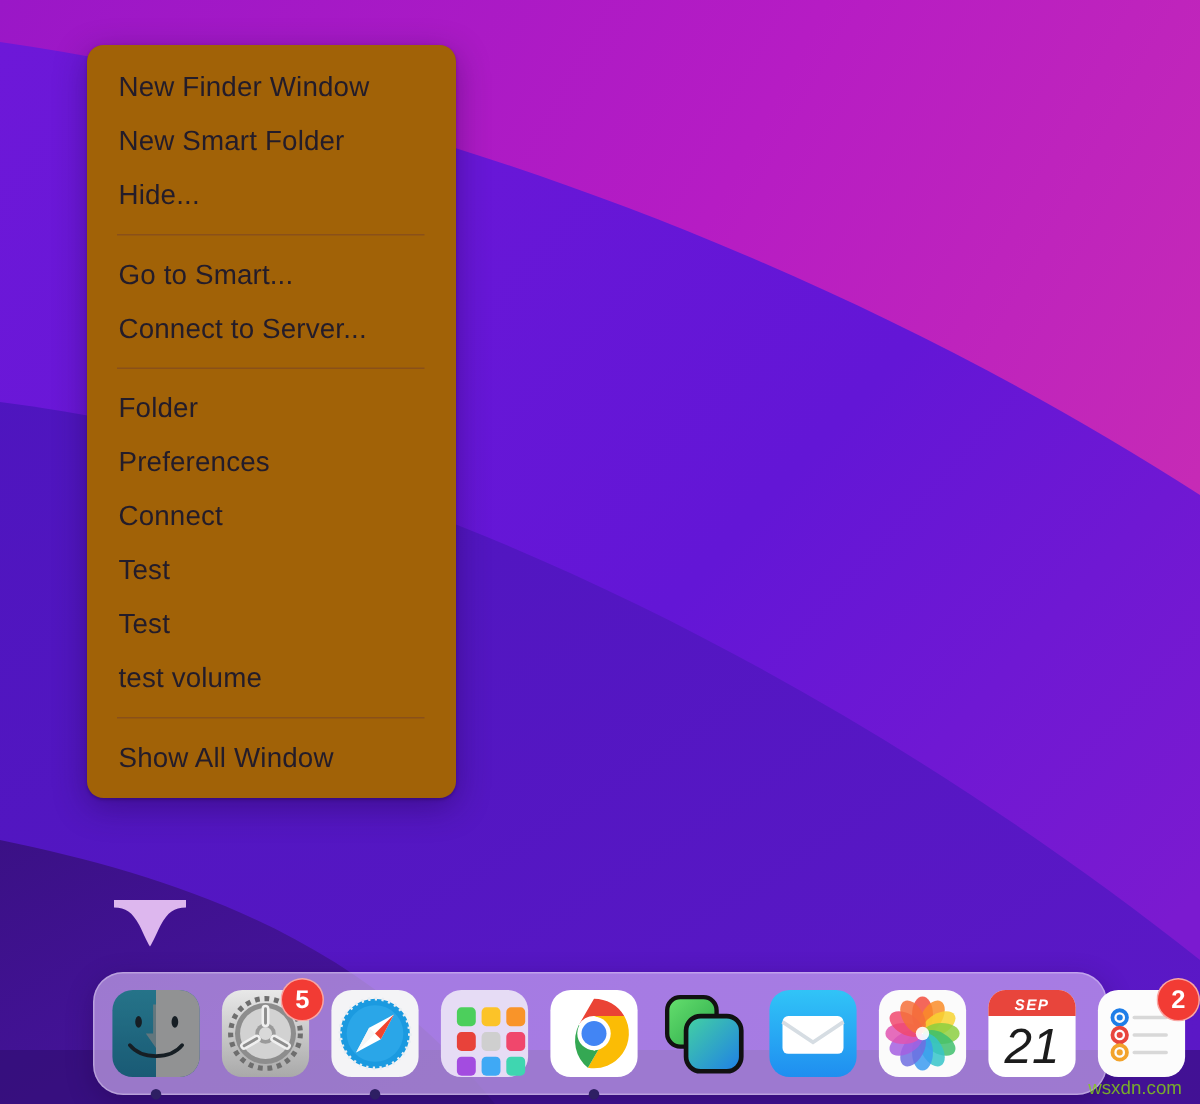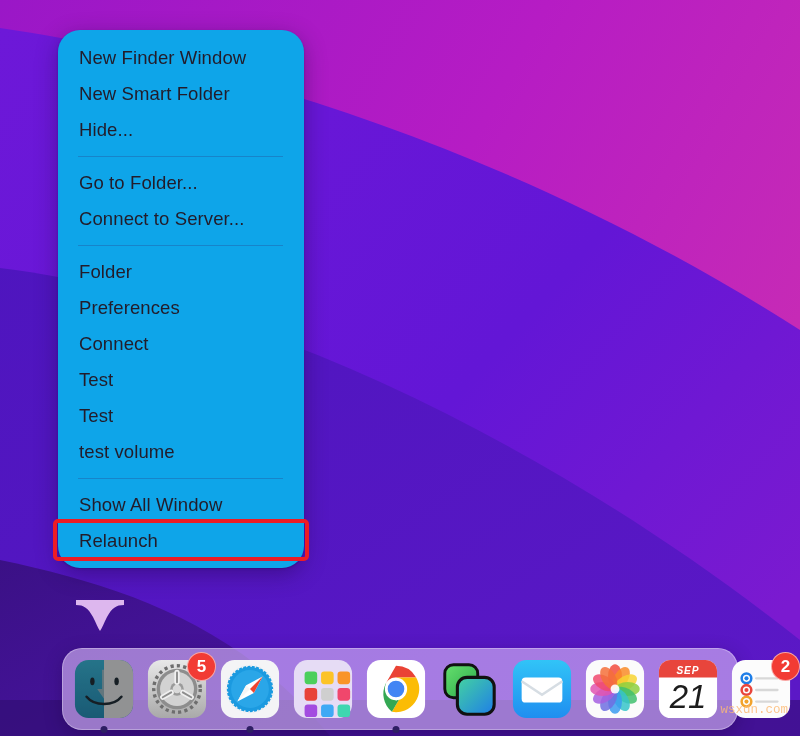--- a/index.html
+++ b/index.html
@@ -12,22 +12,22 @@
 
   
   #wallpaper { position:absolute; inset:0; z-index:0; }
   #wallpaper svg { display:block; width:800px; height:736px; }
 
   
   #context-menu {
     position:absolute;
     left:58px; top:30px;
     width:246px;
-    background:#0ea5e9;
-    border-radius:22px;
+    background:#a16207;
+    border-radius:11px;
     box-shadow:0 6px 22px rgba(30,0,60,.38), 0 1px 2px rgba(30,0,60,.3);
     padding:10px 0 9px 0;
     z-index:6;
   }
   .menu-item {
     height:36px;
     line-height:36px;
     padding:0 14px 0 21px;
     font-size:18.5px;
     color:#231c2a;
@@ -99,26 +99,26 @@
     font-weight:bold;
     display:flex; align-items:center; justify-content:center;
     border:1.5px solid rgba(255,255,255,.55);
     z-index:3;
   }
   #finder-dock-item .dock-icon { filter:brightness(.72) saturate(.9); }
 
   
   #watermark {
     position:absolute;
-    right:12px; bottom:19px;
+    right:12px; bottom:4px;
     font-size:12.5px;
-    color:#fdba74;
+    color:#84cc16;
     opacity:.82;
     z-index:9;
-    font-family:Liberation Mono, monospace;
+    font-family:Liberation Sans, sans-serif;
   }
 </style>
 </head>
 <body>
 
 <div id="wallpaper">
   <svg viewBox="0 0 800 736" xmlns="http://www.w3.org/2000/svg">
     <defs>
       <linearGradient id="gTop" x1="0" y1="0" x2="1" y2="0.5">
         <stop offset="0%" stop-color="#9a17c7"></stop>
@@ -145,32 +145,31 @@
     <path d="M0,560 C120,585 240,625 330,736 L0,736 Z" fill="url(#gBot)" opacity="0.9"></path>
     <rect y="700" width="800" height="36" fill="#2e0d6b" opacity="0.55"></rect>
   </svg>
 </div>
 
 <div id="context-menu">
     <div class="menu-item">New Finder Window</div>
     <div class="menu-item">New Smart Folder</div>
     <div class="menu-item">Hide...</div>
     <div class="menu-sep"></div>
-    <div class="menu-item">Go to Folder...</div>
+    <div class="menu-item">Go to Smart...</div>
     <div class="menu-item">Connect to Server...</div>
     <div class="menu-sep"></div>
     <div class="menu-item">Folder</div>
     <div class="menu-item">Preferences</div>
     <div class="menu-item">Connect</div>
     <div class="menu-item">Test</div>
     <div class="menu-item">Test</div>
     <div class="menu-item">test volume</div>
     <div class="menu-sep"></div>
     <div class="menu-item">Show All Window</div>
-    <div class="menu-item" id="menu-item-relaunch">Relaunch<div id="relaunch-highlight"></div></div>
   </div>
 
 <svg id="menu-arrow" viewBox="0 0 48 36" xmlns="http://www.w3.org/2000/svg">
   <path d="M0,0 L48,0 L48,5 C40,5 36,8 31,17 C28,23 26,28 24,31 C22,28 20,23 17,17 C12,8 8,5 0,5 Z" fill="#ddb7ee"></path>
 </svg>
 
 <div id="dock">
     <div class="dock-item" id="finder-dock-item">
       <span style="display: block;">
         <svg class="dock-icon" viewBox="0 0 64 64" xmlns="http://www.w3.org/2000/svg">

